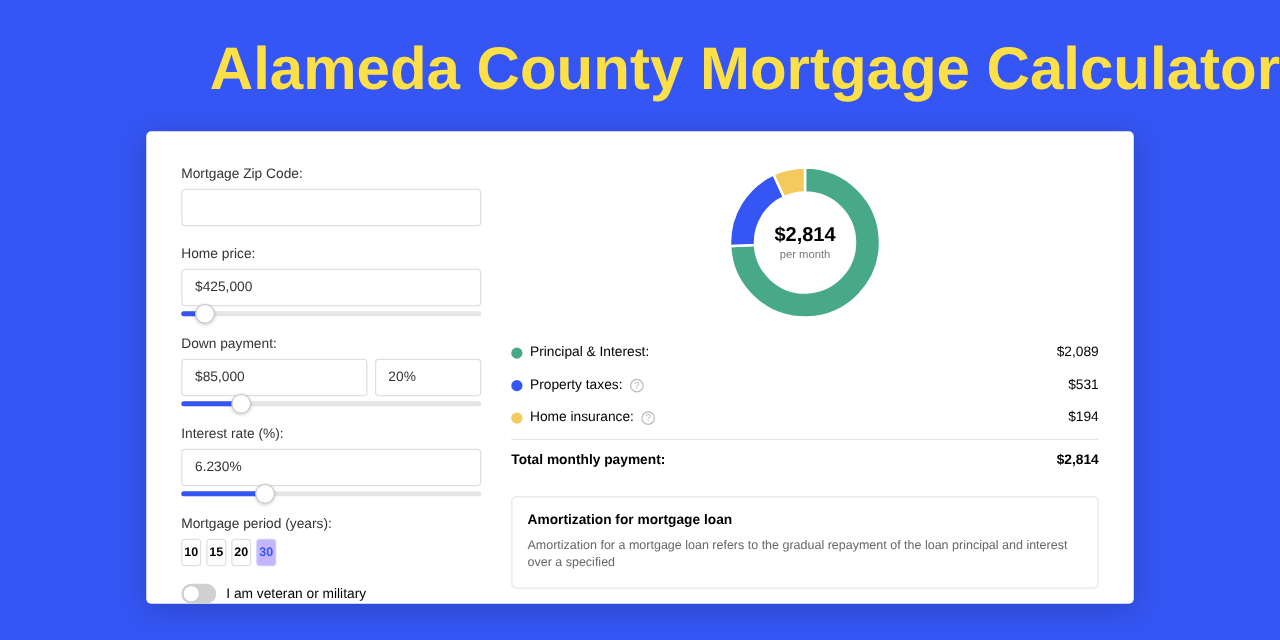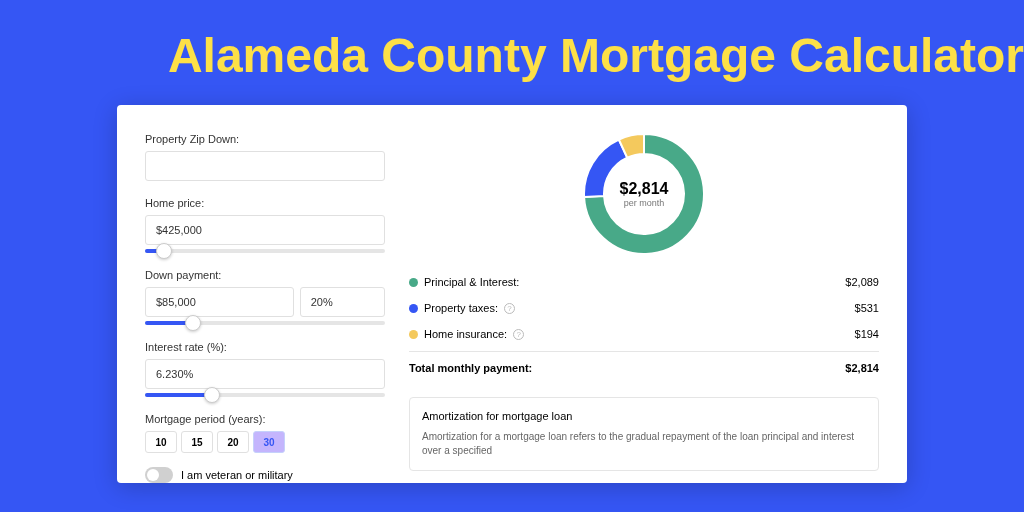--- a/index.html
+++ b/index.html
@@ -52,21 +52,21 @@
     position: absolute; top: 0; width: 16px; height: 16px;
     background: #fff; border: 1px solid #ccc; border-radius: 50%;
     box-shadow: 0 1px 3px rgba(0,0,0,0.2);
     transform: translateX(-50%);
   }
   .row { display: flex; gap: 6px; }
   .row .text-input:first-child { flex: 2; }
   .row .text-input:last-child { flex: 1; }
   .period-btns { display: flex; gap: 4px; margin-bottom: 14px; }
   .period-btn {
-    width: 32px; height: 22px;
+    width: 16px; height: 22px;
     font-size: 10px; font-weight: 600;
     border: 1px solid #e0e0e0; background: #fff;
     border-radius: 3px; cursor: pointer;
     display: flex; align-items: center; justify-content: center;
   }
   .period-btn.active { background: #c4b5fd; color: #3556f4; border-color: #c5d1fb; }
   .toggle-row { display: flex; align-items: center; gap: 8px; }
   .toggle {
     width: 28px; height: 16px; background: #d0d0d0;
     border-radius: 8px; position: relative;
@@ -96,35 +96,35 @@
     font-size: 8px; color: #bbb; display: flex;
     align-items: center; justify-content: center;
   }
   .breakdown-val { font-size: 11px; }
   .total-row { border-top: 1px solid #e5e5e5; margin-top: 4px; padding-top: 10px; }
   .total-row .breakdown-left, .total-row .breakdown-val { font-weight: 700; }
   .amort-card {
     border: 1px solid #e5e5e5; border-radius: 4px;
     padding: 12px; margin-top: 16px;
   }
-  .amort-title { font-size: 11px; font-weight: 400; margin-bottom: 8px; }
+  .amort-title { font-size: 11px; font-weight: 700; margin-bottom: 8px; }
   .amort-text { font-size: 10px; color: #666; line-height: 1.4; }
   .block { margin-bottom: 4px; }
 </style>
 </head>
 <body>
 
 <h1 class="hero-title">Alameda County Mortgage Calculator</h1>
 
 <div class="card">
 
   <div class="form-col">
 
     <div class="block">
-      <div class="field-label">Property Zip Down:</div>
+      <div class="field-label">Mortgage Zip Code:</div>
       <input class="text-input" value="" style="">
     </div>
     <div style="height:12px"></div>
 
     <div class="block">
       <div class="field-label">Home price:</div>
       <input class="text-input" value="$425,000" style="">
       <div class="slider-wrap">
         <div class="slider-track"></div>
         <div class="slider-fill" style="width: 8%;"></div>

